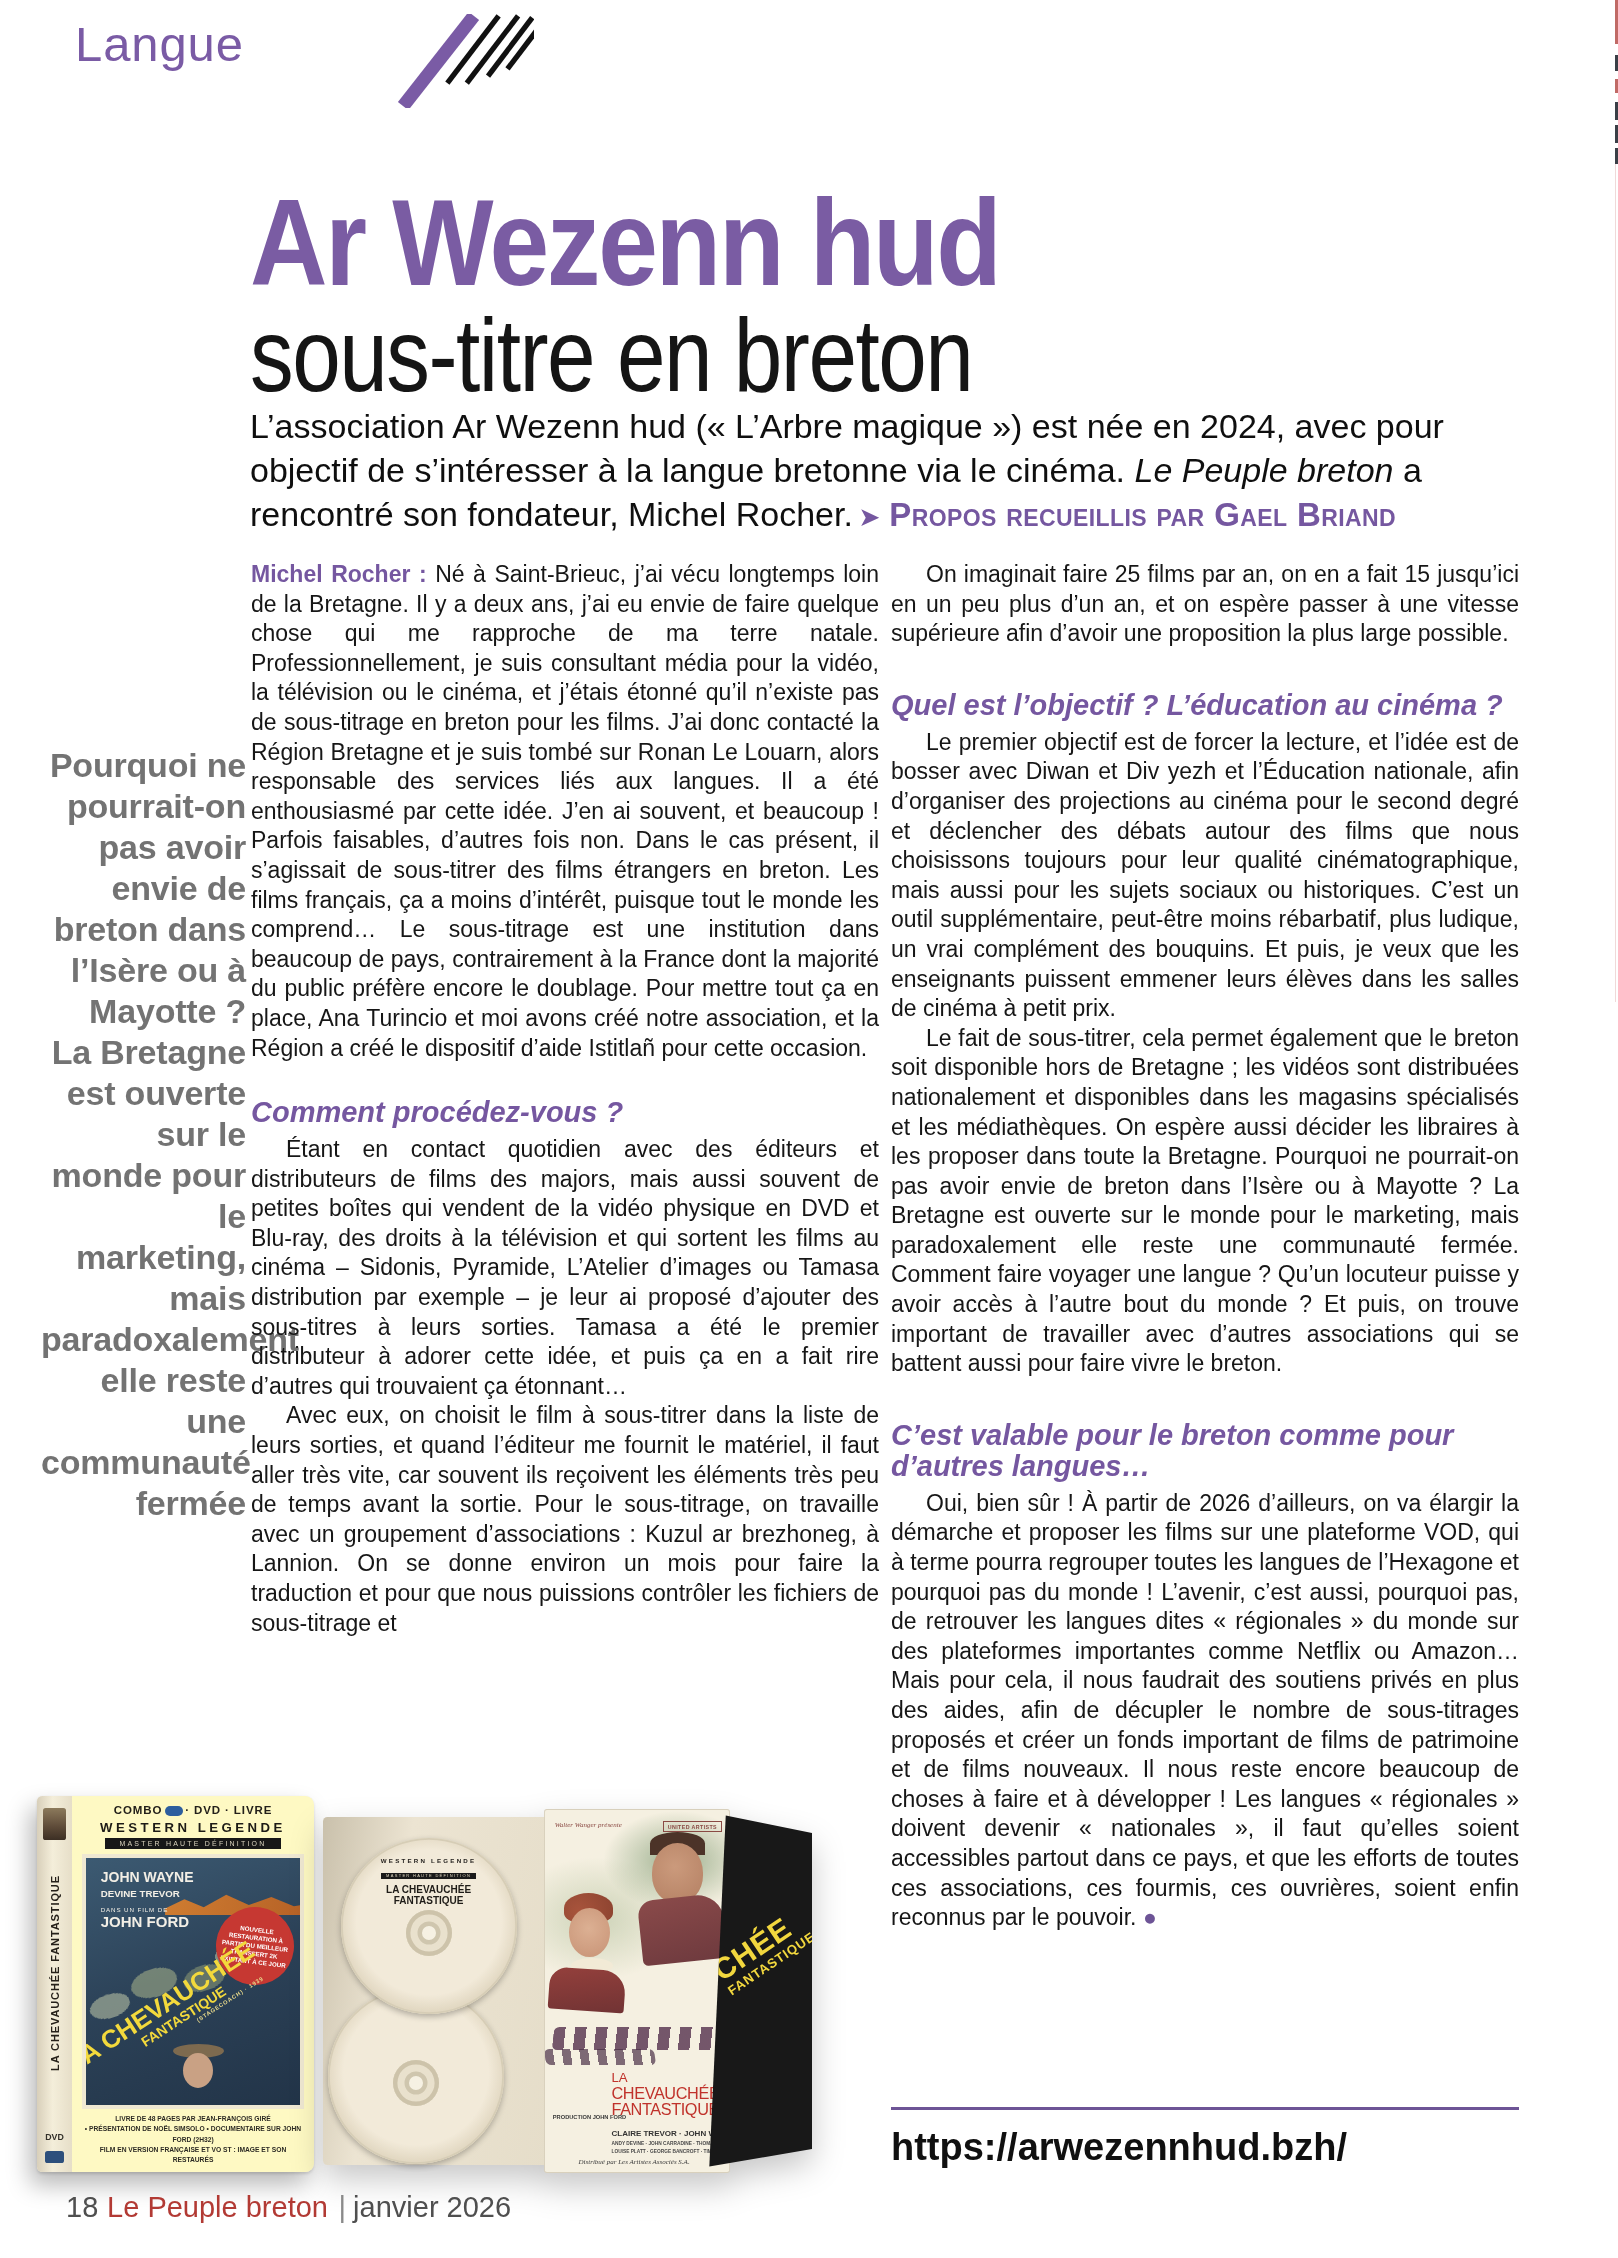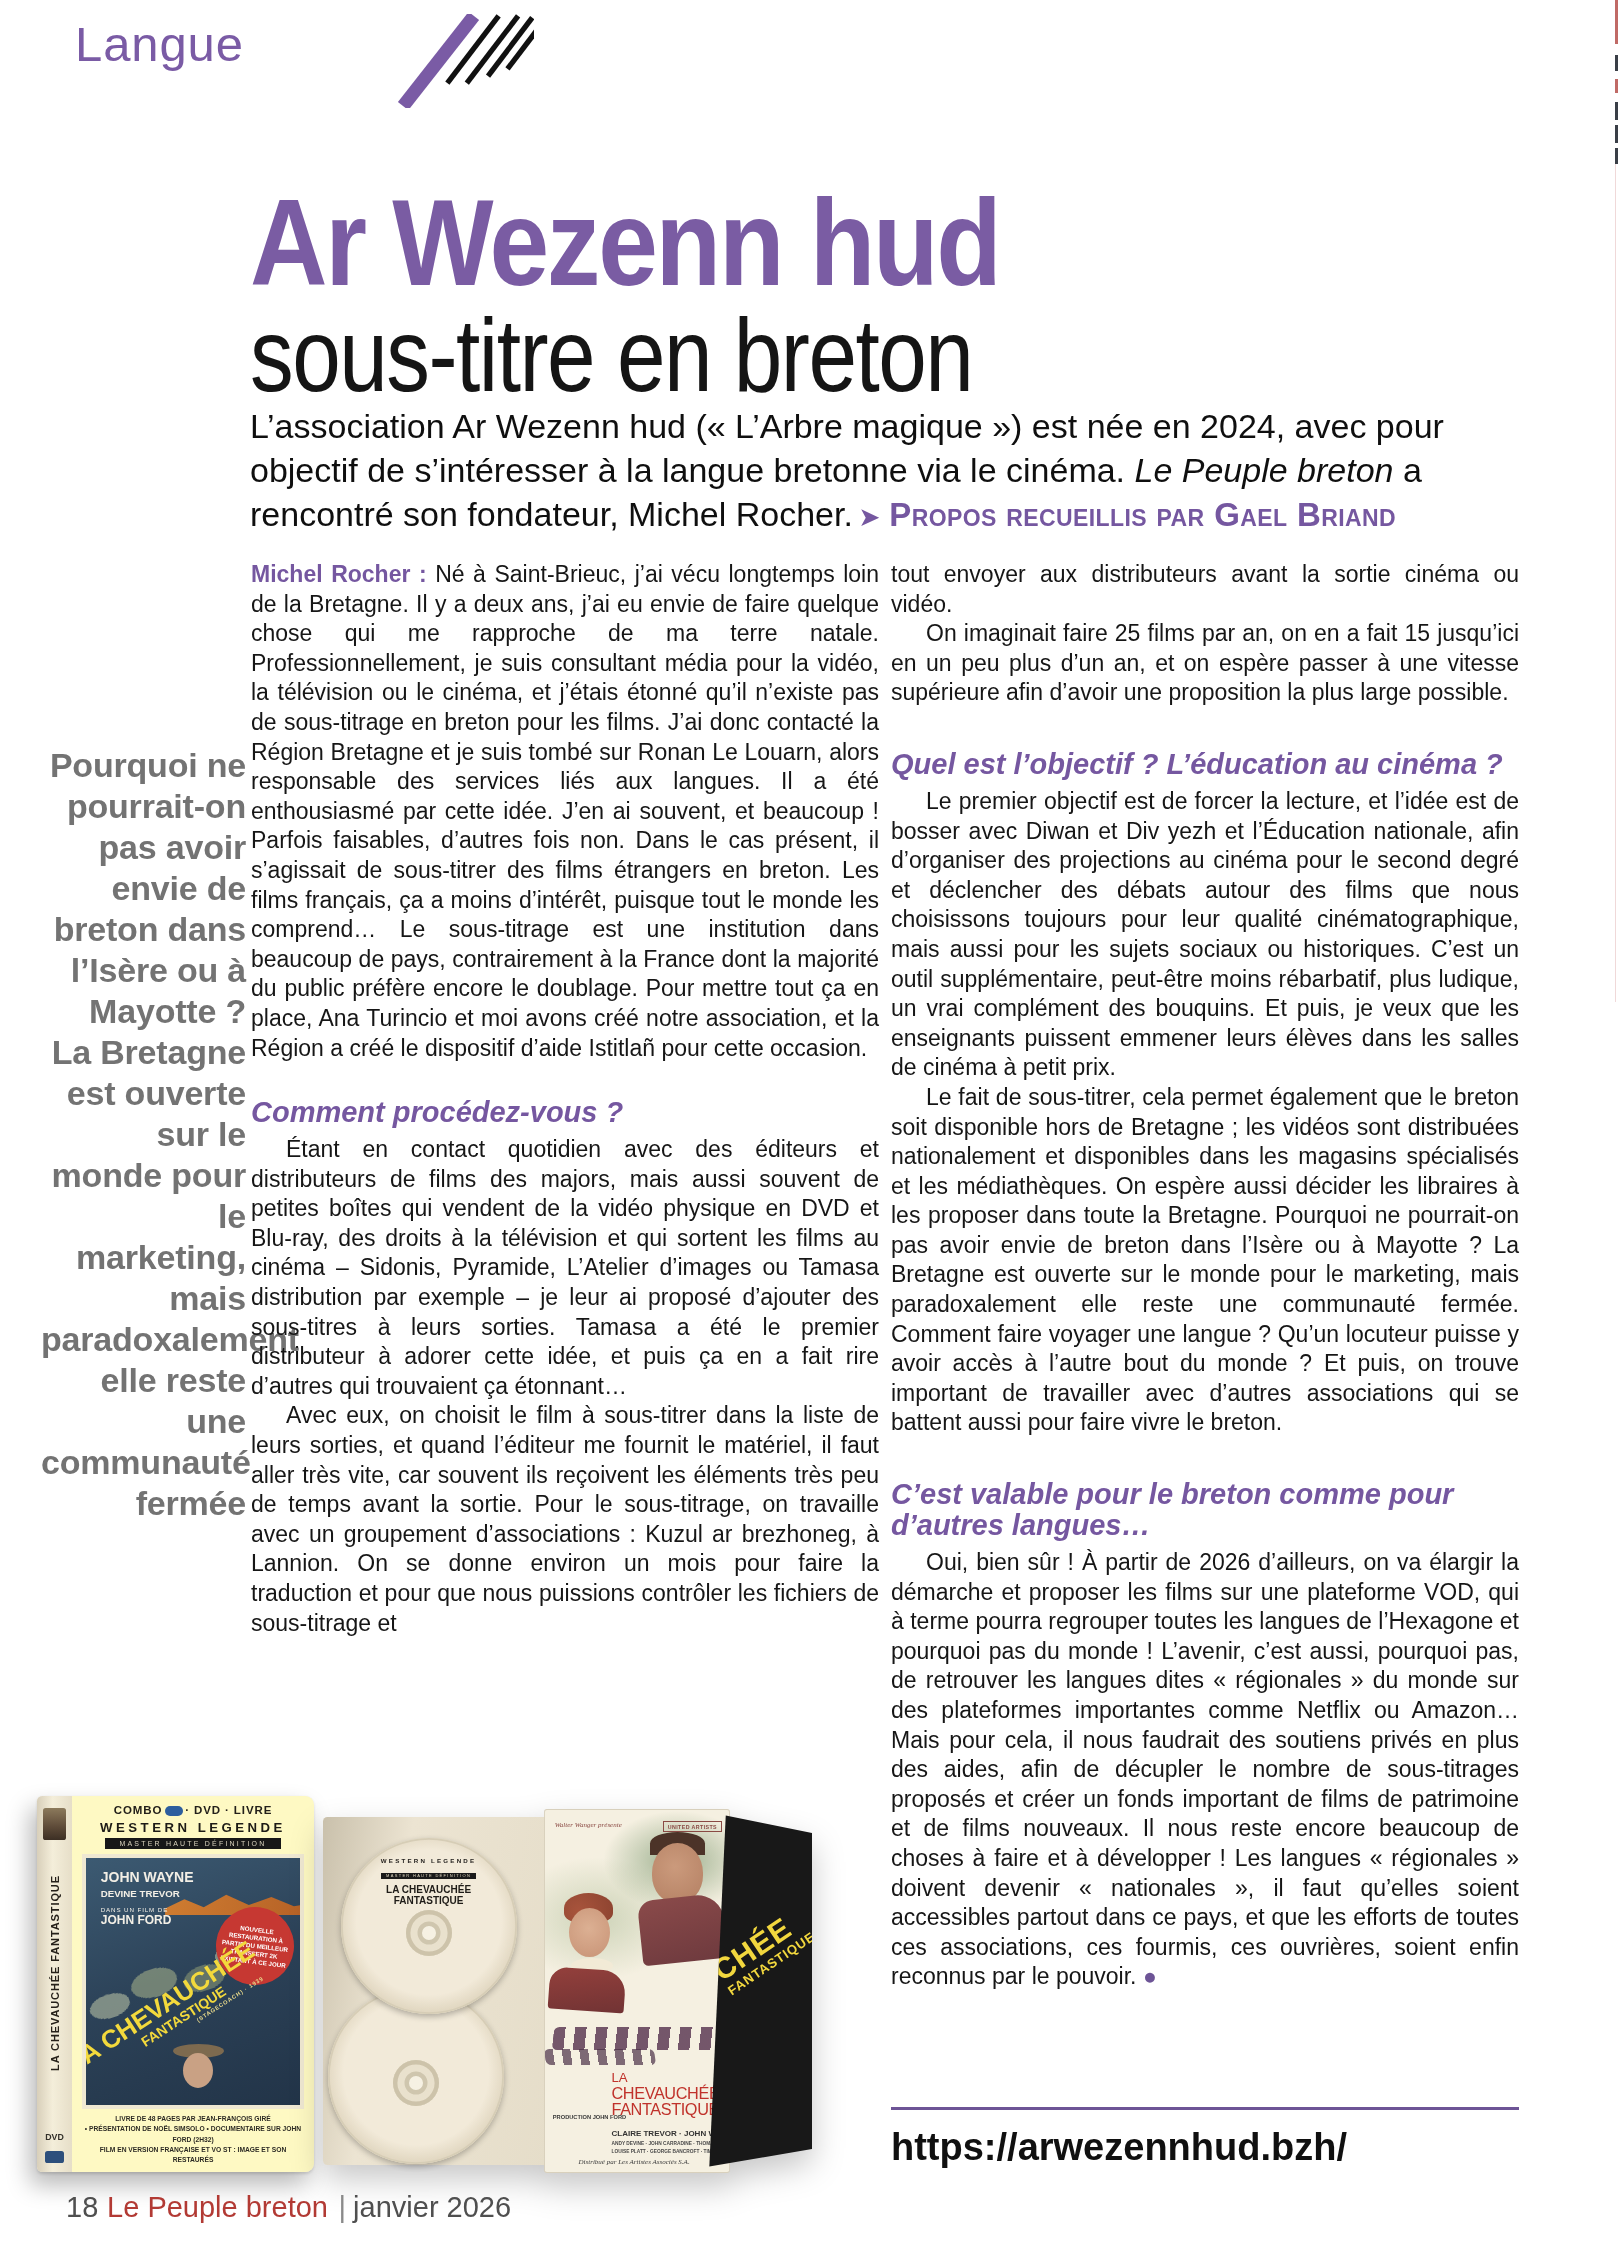--- a/index.html
+++ b/index.html
@@ -85,21 +85,21 @@
                      radial-gradient(39px 23px at 45% 45%,#8a987f 0 60%,transparent 61%),
                      radial-gradient(35px 21px at 72% 58%,#76856e 0 60%,transparent 61%),
                      radial-gradient(26.5px 16px at 90% 40%,#9aa694 0 60%,transparent 61%);}
   .rider{position:absolute;left:38%;bottom:4%;width:62px;height:56px;}
   .rider .face{position:absolute;left:16px;top:14px;width:30px;height:35px;border-radius:50%;background:#c9a184;}
   .rider .hat{position:absolute;left:5.3px;top:5.3px;width:51px;height:14px;border-radius:50%;background:#7d6a4f;}
   .actors{position:absolute;left:7%;top:5%;color:#f3efe6;text-align:left;}
   .actor1{font-size:14px;font-weight:700;line-height:1.05;}
   .actor2{font-size:9.7px;font-weight:700;margin-top:4.4px;line-height:1.1;}
   .director-pre{font-size:6.2px;letter-spacing:0.9px;margin-top:6.2px;}
-  .director{font-size:12px;font-weight:700;}
+  .director{font-size:15px;font-weight:700;}
   .badge{position:absolute;right:3%;top:20%;width:78px;height:78px;border-radius:50%;background:#c63832;
          color:#fff;font-size:6.2px;font-weight:700;line-height:1.3;text-align:center;display:flex;
          align-items:center;justify-content:center;padding:5.3px;box-sizing:border-box;transform:rotate(7deg);
          text-transform:uppercase;}
   .diag{position:absolute;left:1%;bottom:4%;width:160%;transform:rotate(-33deg);transform-origin:left bottom;}
   .diag .t1{font-size:25.6px;font-weight:800;color:#f3d93c;letter-spacing:0;white-space:nowrap;line-height:1;}
   .diag .t2{font-size:14px;font-weight:800;color:#f3d93c;margin-left:74px;white-space:nowrap;line-height:1.1;}
   .diag .t3{font-size:5.7px;font-weight:700;color:#e8d98a;margin-left:132px;letter-spacing:0.9px;}
   .cover-bottom{padding-top:5.3px;text-align:center;font-size:6.7px;font-weight:700;color:#2c2a24;line-height:1.55;}
 
@@ -183,21 +183,20 @@
   <aside class="pullquote">Pourquoi ne pourrait-on pas avoir envie de breton dans l’Isère ou à Mayotte ? La Bretagne est ouverte sur le monde pour le marketing, mais paradoxalement elle reste une communauté fermée</aside>
 
   <section class="col col1">
     <p class="body"><strong class="speaker">Michel Rocher :</strong> <span>Né à Saint-Brieuc, j’ai vécu longtemps loin de la Bretagne. Il y a deux ans, j’ai eu envie de faire quelque chose qui me rapproche de ma terre natale. Professionnellement, je suis consultant média pour la vidéo, la télévision ou le cinéma, et j’étais étonné qu’il n’existe pas de sous-titrage en breton pour les films. J’ai donc contacté la Région Bretagne et je suis tombé sur Ronan Le Louarn, alors responsable des services liés aux langues. Il a été enthousiasmé par cette idée. J’en ai souvent, et beaucoup ! Parfois faisables, d’autres fois non. Dans le cas présent, il s’agissait de sous-titrer des films étrangers en breton. Les films français, ça a moins d’intérêt, puisque tout le monde les comprend… Le sous-titrage est une institution dans beaucoup de pays, contrairement à la France dont la majorité du public préfère encore le doublage. Pour mettre tout ça en place, Ana Turincio et moi avons créé notre association, et la Région a créé le dispositif d’aide Istitlañ pour cette occasion.</span></p>
     <h3 class="heading">Comment procédez-vous ?</h3>
     <p class="body indent">Étant en contact quotidien avec des éditeurs et distributeurs de films des majors, mais aussi souvent de petites boîtes qui vendent de la vidéo physique en DVD et Blu-ray, des droits à la télévision et qui sortent les films au cinéma – Sidonis, Pyramide, L’Atelier d’images ou Tamasa distribution par exemple – je leur ai proposé d’ajouter des sous-titres à leurs sorties. Tamasa a été le premier distributeur à adorer cette idée, et puis ça en a fait rire d’autres qui trouvaient ça étonnant…</p>
     <p class="body indent">Avec eux, on choisit le film à sous-titrer dans la liste de leurs sorties, et quand l’éditeur me fournit le matériel, il faut aller très vite, car souvent ils reçoivent les éléments très peu de temps avant la sortie. Pour le sous-titrage, on travaille avec un groupement d’associations : Kuzul ar brezhoneg, à Lannion. On se donne environ un mois pour faire la traduction et pour que nous puissions contrôler les fichiers de sous-titrage et</p>
   </section>
 
   <section class="col col2">
-    <p class="body">tout envoyer aux distributeurs avant la sortie cinéma ou vidéo.</p>
     <p class="body indent">On imaginait faire 25 films par an, on en a fait 15 jusqu’ici en un peu plus d’un an, et on espère passer à une vitesse supérieure afin d’avoir une proposition la plus large possible.</p>
     <h3 class="heading gap">Quel est l’objectif ? L’éducation au cinéma ?</h3>
     <p class="body indent">Le premier objectif est de forcer la lecture, et l’idée est de bosser avec Diwan et Div yezh et l’Éducation nationale, afin d’organiser des projections au cinéma pour le second degré et déclencher des débats autour des films que nous choisissons toujours pour leur qualité cinématographique, mais aussi pour les sujets sociaux ou historiques. C’est un outil supplémentaire, peut-être moins rébarbatif, plus ludique, un vrai complément des bouquins. Et puis, je veux que les enseignants puissent emmener leurs élèves dans les salles de cinéma à petit prix.</p>
     <p class="body indent">Le fait de sous-titrer, cela permet également que le breton soit disponible hors de Bretagne ; les vidéos sont distribuées nationalement et disponibles dans les magasins spécialisés et les médiathèques. On espère aussi décider les libraires à les proposer dans toute la Bretagne. Pourquoi ne pourrait-on pas avoir envie de breton dans l’Isère ou à Mayotte ? La Bretagne est ouverte sur le monde pour le marketing, mais paradoxalement elle reste une communauté fermée. Comment faire voyager une langue ? Qu’un locuteur puisse y avoir accès à l’autre bout du monde ? Et puis, on trouve important de travailler avec d’autres associations qui se battent aussi pour faire vivre le breton.</p>
     <h3 class="heading gap">C’est valable pour le breton comme pour d’autres langues…</h3>
     <p class="body indent"><span>Oui, bien sûr ! À partir de 2026 d’ailleurs, on va élargir la démarche et proposer les films sur une plateforme VOD, qui à terme pourra regrouper toutes les langues de l’Hexagone et pourquoi pas du monde ! L’avenir, c’est aussi, pourquoi pas, de retrouver les langues dites « régionales » du monde sur des plateformes importantes comme Netflix ou Amazon… Mais pour cela, il nous faudrait des soutiens privés en plus des aides, afin de décupler le nombre de sous-titrages proposés et créer un fonds important de films de patrimoine et de films nouveaux. Il nous reste encore beaucoup de choses à faire et à développer ! Les langues « régionales » doivent devenir « nationales », il faut qu’elles soient accessibles partout dans ce pays, et que les efforts de toutes ces associations, ces fourmis, ces ouvrières, soient enfin reconnus par le pouvoir.</span> <span class="end-dot">●</span></p>
   </section>
 
   <figure class="photo-box" style="margin:0;">
     <div class="box3d">

